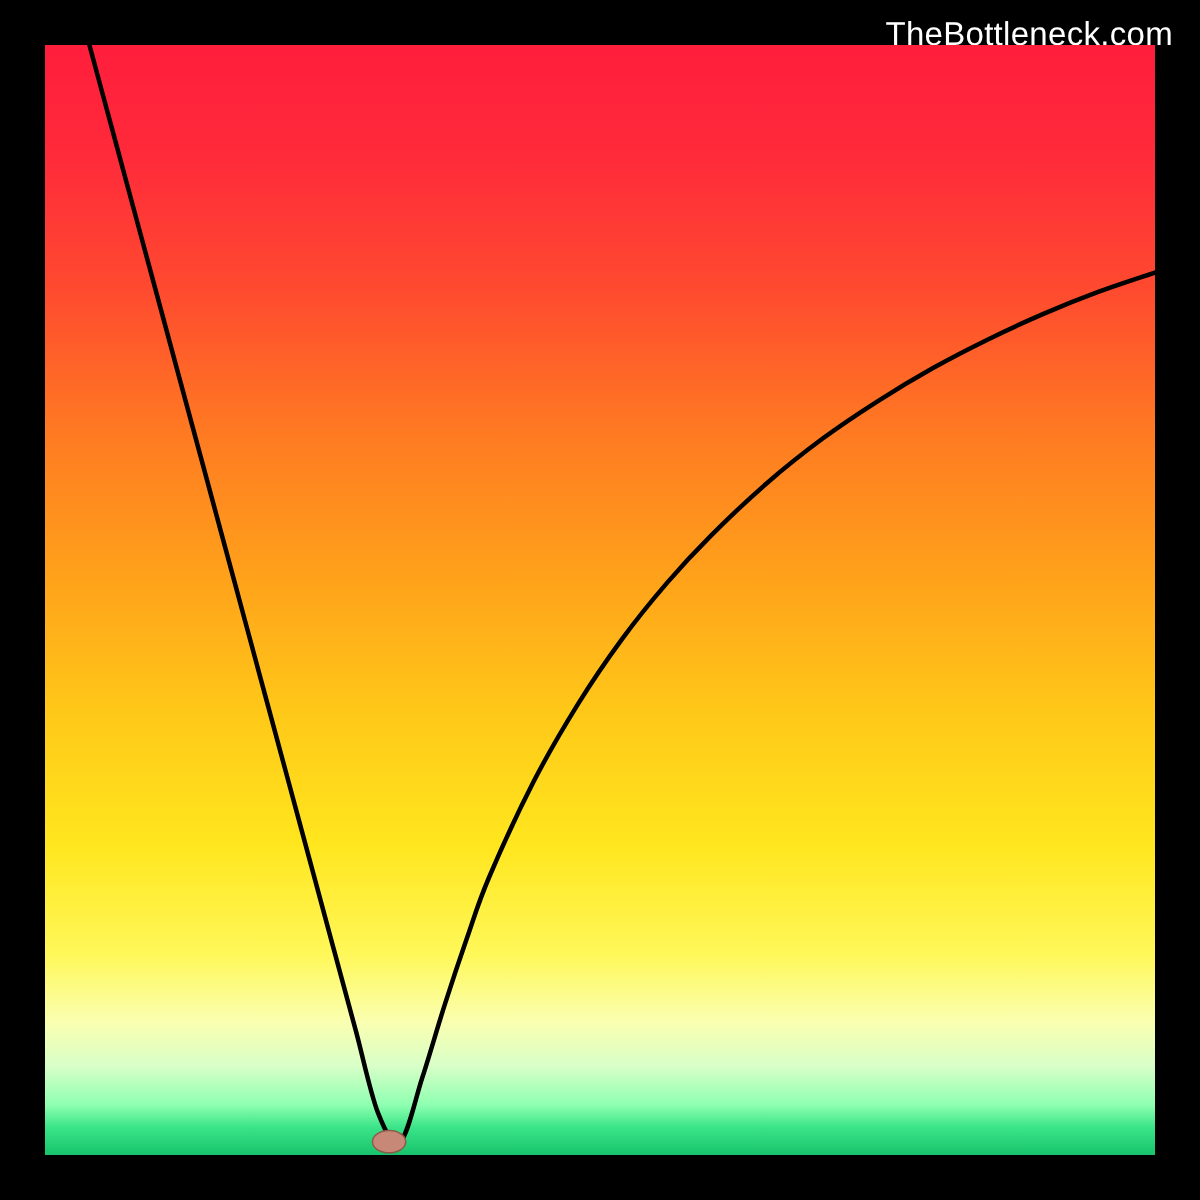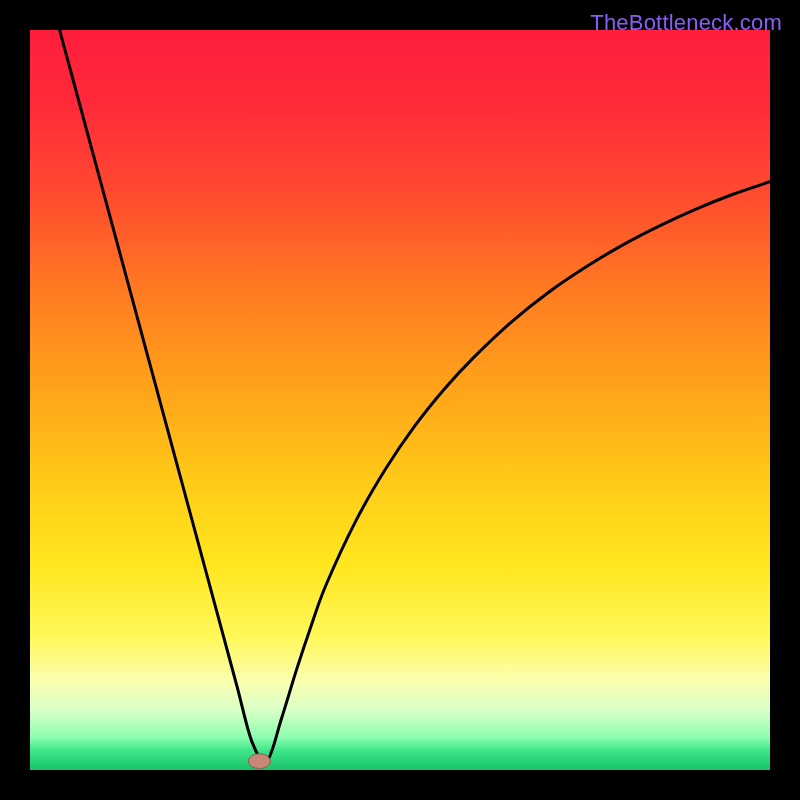--- a/index.html
+++ b/index.html
@@ -27,21 +27,21 @@
   }
   .plot-area svg {
     display: block;
     width: 740px;
     height: 740px;
   }
   .watermark {
     position: absolute;
     top: 10px;
     right: 18px;
-    color: #8b5cf6;
+    color: #ffffff;
     font-size: 22px;
     font-weight: 500;
     letter-spacing: 0.2px;
     user-select: none;
   }
 </style>
 </head>
 <body>
 
 <div class="frame">

